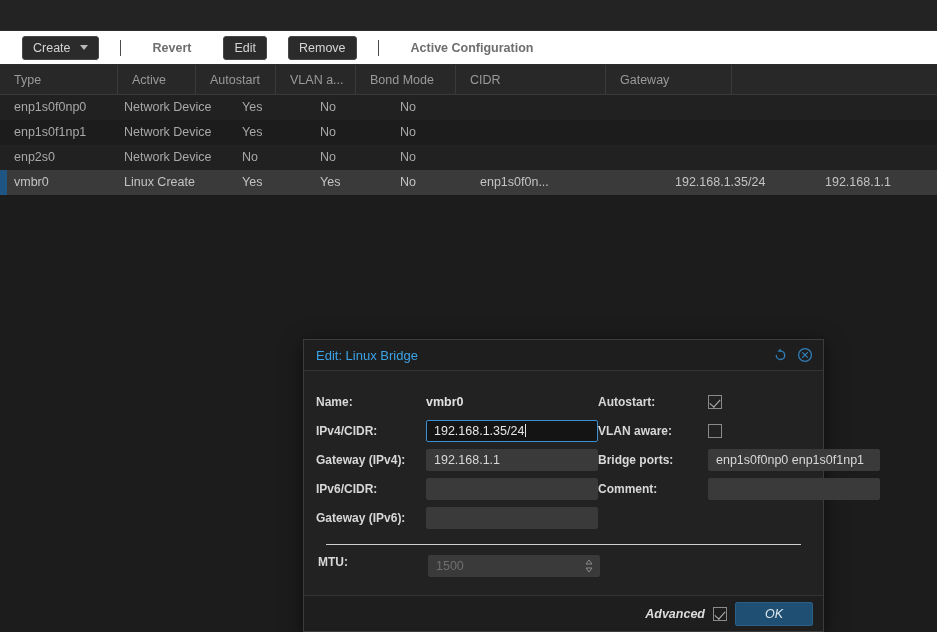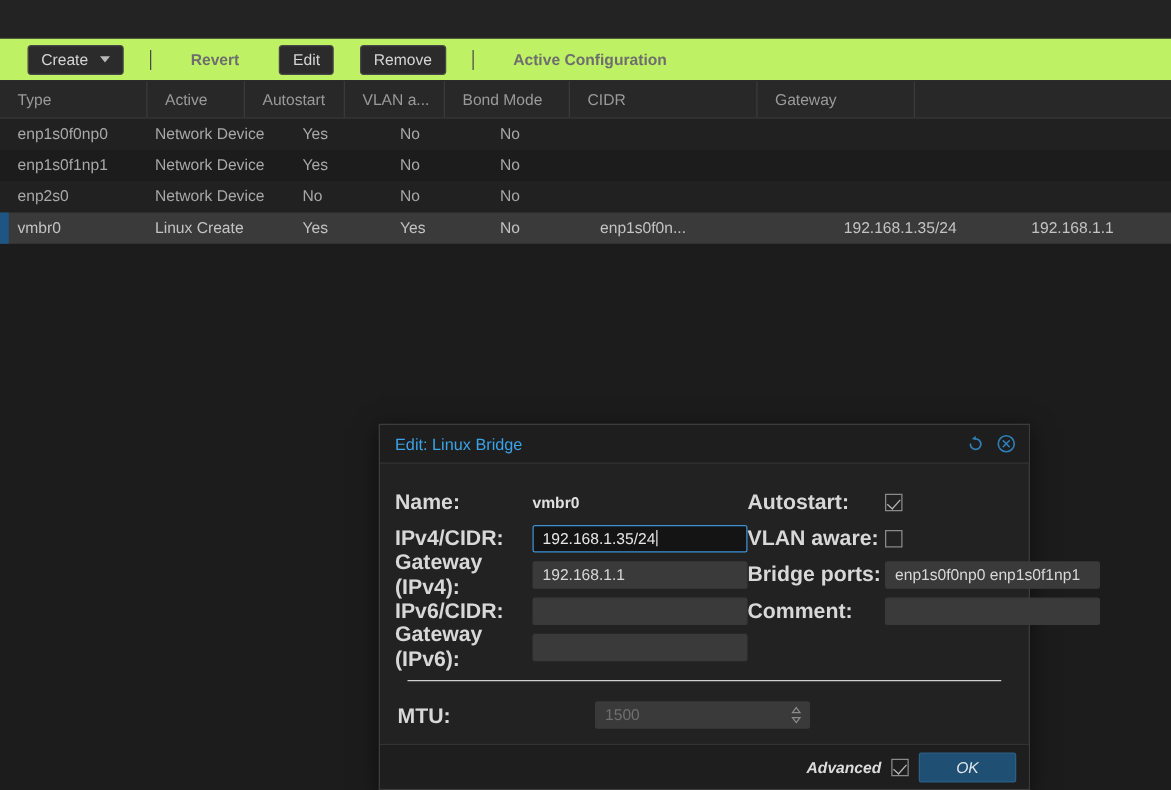--- a/index.html
+++ b/index.html
@@ -10,21 +10,21 @@
     overflow: hidden;
   }
   .app { position: relative; width: 937px; height: 632px; background: #1c1c1c; }
 
   
   .topstrip { height: 31px; background: #232323; border-bottom: 1px solid #2e2e2e; }
 
   
   .toolbar {
     height: 34px;
-    background: #bef264;
+    background: #ffffff;
     display: flex;
     align-items: center;
     padding: 0 0 0 22px;
     gap: 12px;
     border-bottom: 1px solid #2b2b2b;
   }
   .tbtn {
     height: 24px;
     display: inline-flex;
     align-items: center;
@@ -152,21 +152,21 @@
   .colL { width: 292px; }
   .colR { width: 286px; }
 
   .frow {
     display: flex;
     align-items: center;
     height: 29px;
     margin-bottom: 0px;
   }
   .flabel {
-    font-size: 17px;
+    font-size: 12px;
     color: #d8d8d8;
     font-weight: bold;
     width: 110px;
     flex: none;
   }
   .fstatic { font-size: 12.5px; color: #e0e0e0; font-weight: bold; }
   .finput {
     height: 22px;
     background: #3a3a3a;
     border: 1px solid #3a3a3a;
@@ -211,21 +211,21 @@
     border-width: 0 1.6px 1.6px 0;
     transform: rotate(42deg);
   }
 
   .divider {
     height: 1px;
     background: #cfcfcf;
     margin: 12px 8px 10px 10px;
   }
 
-  .mturow { display: flex; align-items: flex-end; height: 28px; padding-left: 2px; gap: 48px; }
+  .mturow { display: flex; align-items: flex-start; height: 28px; padding-left: 2px; }
   .spinwrap { position: relative; width: 172px; }
   .finput.mtu { color: #6f6f6f; width: 172px; }
   .spinner {
     position: absolute; right: 6px; top: 3px;
     width: 10px; height: 16px;
     pointer-events: none;
   }
 
   .dfooter {
     height: 36px;

